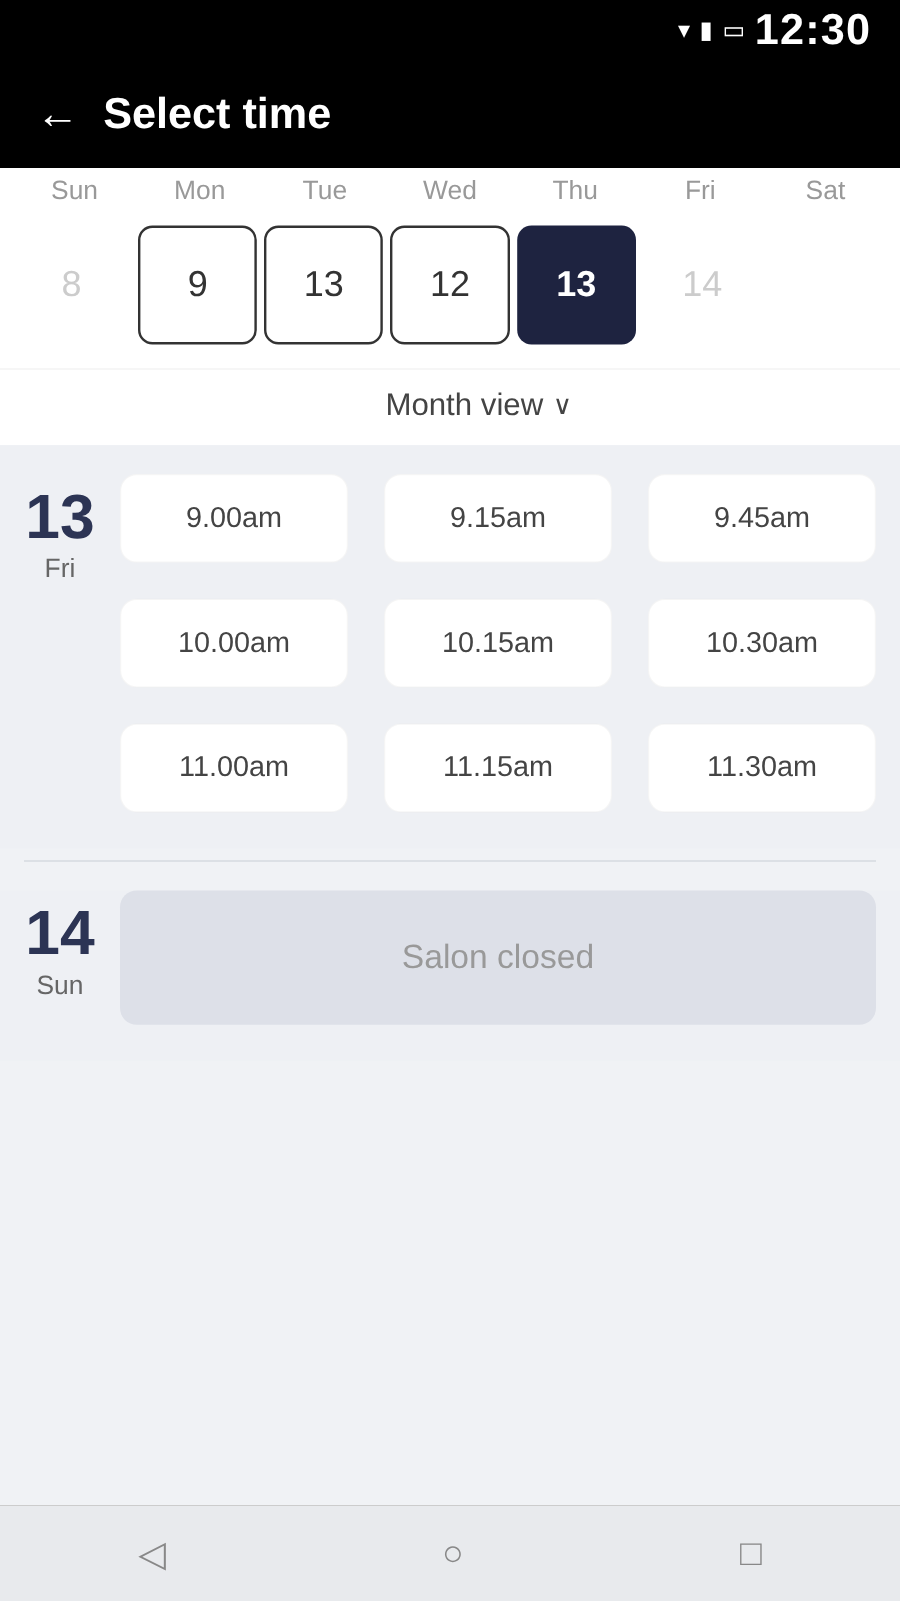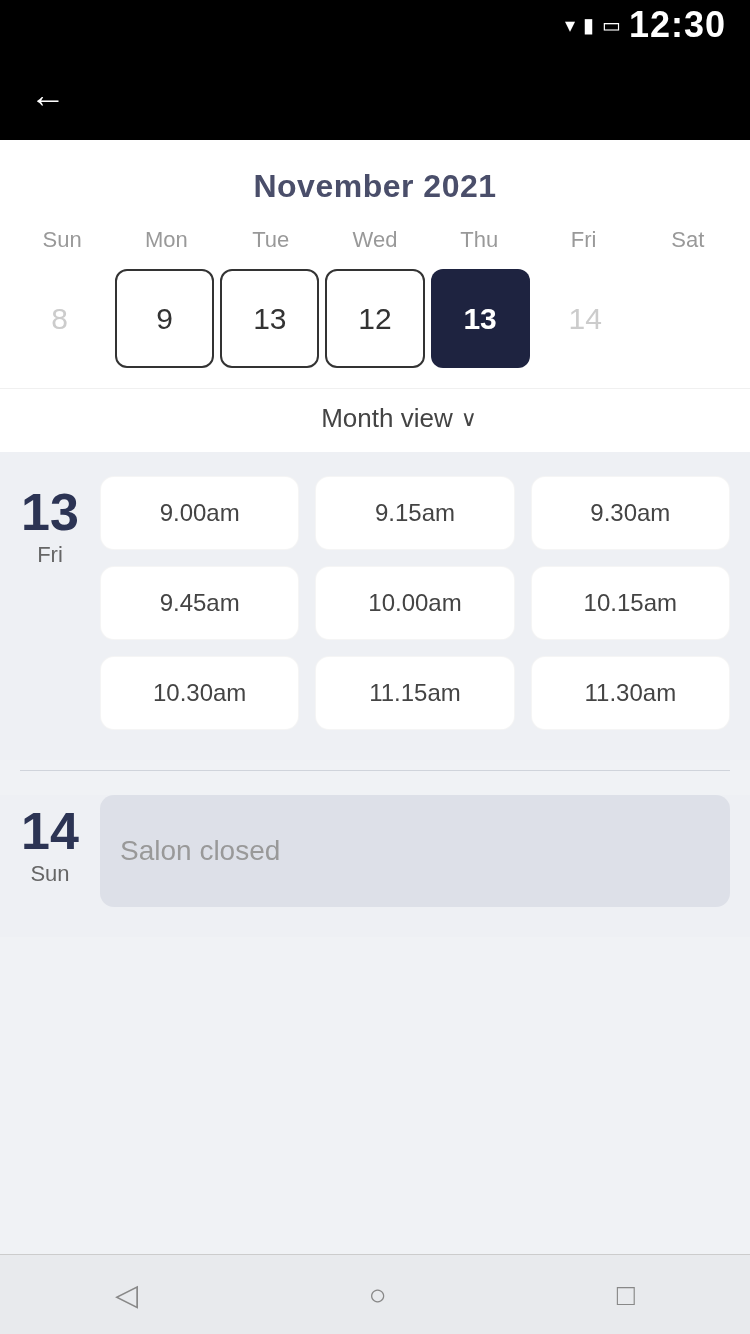--- a/index.html
+++ b/index.html
@@ -169,21 +169,21 @@
     .day-weekday {
       font-size: 22px;
       color: #666;
       margin-top: 4px;
     }
 
     .time-grid {
       flex: 1;
       display: grid;
       grid-template-columns: repeat(3, 1fr);
-      gap: 16px;
+      gap: 30px;
     }
     .time-slot {
       background: #fff;
       border-radius: 14px;
       display: flex;
       align-items: center;
       justify-content: center;
       padding: 22px 8px;
       font-size: 24px;
       color: #444;
@@ -204,20 +204,21 @@
       gap: 20px;
       padding: 0 20px 30px;
       background: #eef0f4;
     }
     .closed-content {
       flex: 1;
       background: #dde0e8;
       border-radius: 14px;
       display: flex;
       align-items: center;
+      justify-content: center;
       padding: 40px 20px;
       font-size: 28px;
       color: #999;
     }
 
     
     .bottom-nav {
       position: fixed;
       bottom: 0;
       width: 750px;
@@ -247,25 +248,25 @@
 
     <span class="signal-icon">▮</span>
 
     <span class="battery-icon">▭</span>
     <span class="status-time">12:30</span>
   </div>
 </div>
 
 <div class="header">
   <span class="back-button">←</span>
+  <span class="header-title">Select time</span>
 </div>
 
 <div class="calendar-section">
 
-  <div class="month-heading">November 2021</div>
 
   <div class="day-names">
     <span class="day-name">Sun</span>
     <span class="day-name">Mon</span>
     <span class="day-name">Tue</span>
     <span class="day-name">Wed</span>
     <span class="day-name">Thu</span>
     <span class="day-name">Fri</span>
     <span class="day-name">Sat</span>
   </div>
@@ -289,25 +290,25 @@
 <div class="time-slots-section">
 
   <div class="day-block">
     <div class="day-label">
       <span class="day-number">13</span>
       <span class="day-weekday">Fri</span>
     </div>
     <div class="time-grid">
       <div class="time-slot">9.00am</div>
       <div class="time-slot">9.15am</div>
-      <div class="time-slot">9.30am</div>
       <div class="time-slot">9.45am</div>
       <div class="time-slot">10.00am</div>
       <div class="time-slot">10.15am</div>
       <div class="time-slot">10.30am</div>
+      <div class="time-slot">11.00am</div>
       <div class="time-slot">11.15am</div>
       <div class="time-slot">11.30am</div>
     </div>
   </div>
 
 </div>
 
 <div class="section-divider"></div>
 
 <div class="closed-block">

